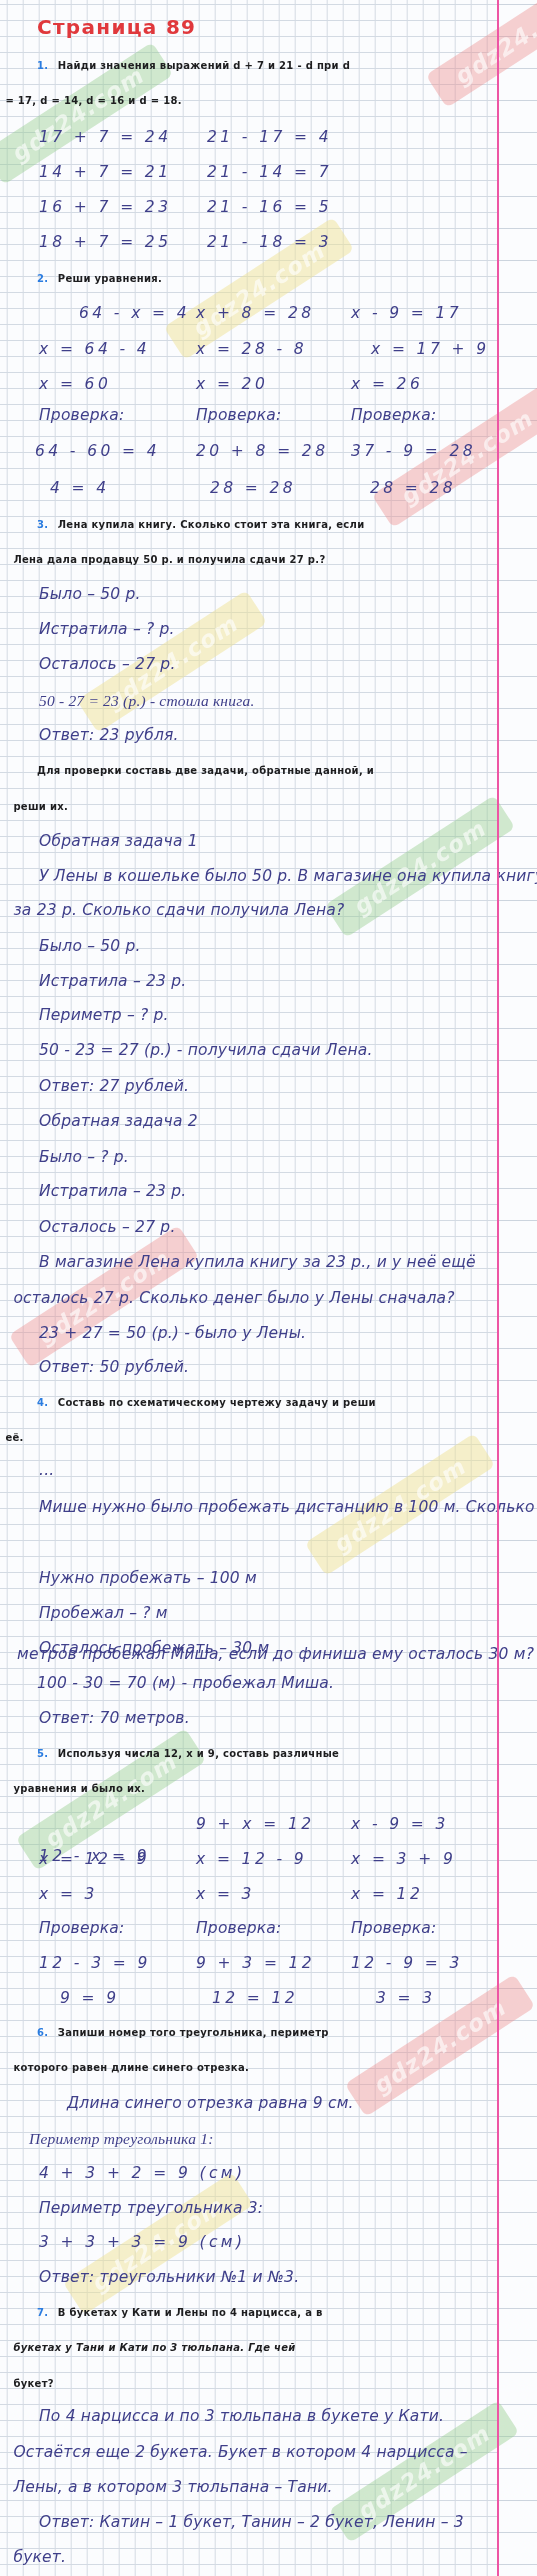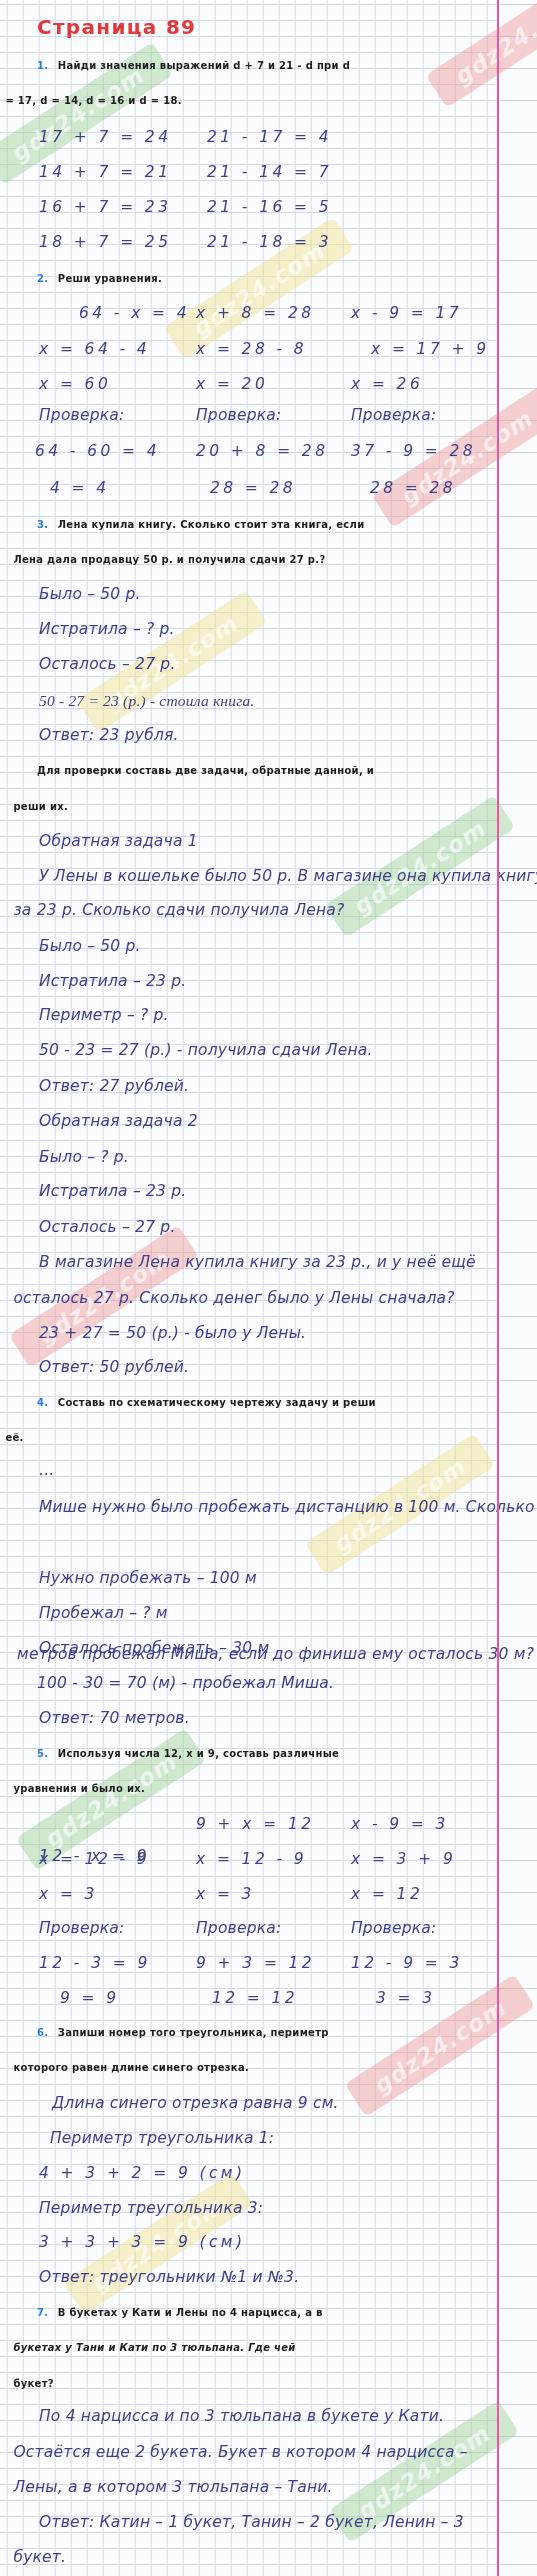--- a/index.html
+++ b/index.html
@@ -178,22 +178,22 @@
       <div class="line ink" style="left: 196px; top: 1917px; color: rgb(63, 63, 138);">Проверка:</div>
       <div class="line ink" style="left: 351px; top: 1917px; color: rgb(63, 63, 138);">Проверка:</div>
       <div class="line eq" style="left: 39px; top: 1952px; color: rgb(63, 63, 138);">12 - 3 = 9</div>
       <div class="line eq" style="left: 196px; top: 1952px; color: rgb(63, 63, 138);">9 + 3 = 12</div>
       <div class="line eq" style="left: 351px; top: 1952px; color: rgb(63, 63, 138);">12 - 9 = 3</div>
       <div class="line eq" style="left: 60px; top: 1987px; color: rgb(63, 63, 138);">9 = 9</div>
       <div class="line eq" style="left: 212px; top: 1987px; color: rgb(63, 63, 138);">12 = 12</div>
       <div class="line eq" style="left: 376px; top: 1987px; color: rgb(63, 63, 138);">3 = 3</div>
       <div class="line black" style="left: 37px; top: 2021px;"><span class="tasknum" style="color: rgb(43, 124, 224);">6.</span><span>Запиши номер того треугольника, периметр</span></div>
       <div class="line black" style="left: 13.4px; top: 2056px;">которого равен длине синего отрезка.</div>
-      <div class="line ink" style="left: 52px; top: 2092px; color: rgb(63, 63, 138);">Длина синего отрезка равна 9 см.</div>
-      <div class="line ink" style="left: 50px; top: 2127px; color: rgb(63, 63, 138);">Периметр треугольника 1:</div>
+      <div class="line ink" style="left: 39px; top: 2092px; color: rgb(63, 63, 138); padding-left: 28px;">Длина синего отрезка равна 9 см.</div>
+      <div class="line ink" style="left: 29px; top: 2127px; color: rgb(63, 63, 138); font-family: Liberation Serif, serif;">Периметр треугольника 1:</div>
       <div class="line eq" style="left: 39px; top: 2162px; color: rgb(63, 63, 138);">4 + 3 + 2 = 9 (см)</div>
       <div class="line ink" style="left: 39px; top: 2197px; color: rgb(63, 63, 138);">Периметр треугольника 3:</div>
       <div class="line eq" style="left: 39px; top: 2231px; color: rgb(63, 63, 138);">3 + 3 + 3 = 9 (см)</div>
       <div class="line ink" style="left: 39px; top: 2266px; color: rgb(63, 63, 138);">Ответ: треугольники №1 и №3.</div>
       <div class="line black" style="left: 37px; top: 2301px;"><span class="tasknum" style="color: rgb(43, 124, 224);">7.</span><span>В букетах у Кати и Лены по 4 нарцисса, а в</span></div>
       <div class="line black" style="left: 13.4px; top: 2336px; font-style: italic;">букетах у Тани и Кати по 3 тюльпана.  Где чей</div>
       <div class="line black" style="left: 13.4px; top: 2372px;">букет?</div>
       <div class="line ink" style="left: 39px; top: 2405px; color: rgb(63, 63, 138);">По 4 нарцисса и по 3 тюльпана в букете у Кати.</div>
       <div class="line ink" style="left: 13.4px; top: 2441px; color: rgb(63, 63, 138);">Остаётся еще 2 букета. Букет в котором 4 нарцисса –</div>
       <div class="line ink" style="left: 13.4px; top: 2476px; color: rgb(63, 63, 138);">Лены, а в котором 3 тюльпана – Тани.</div>

